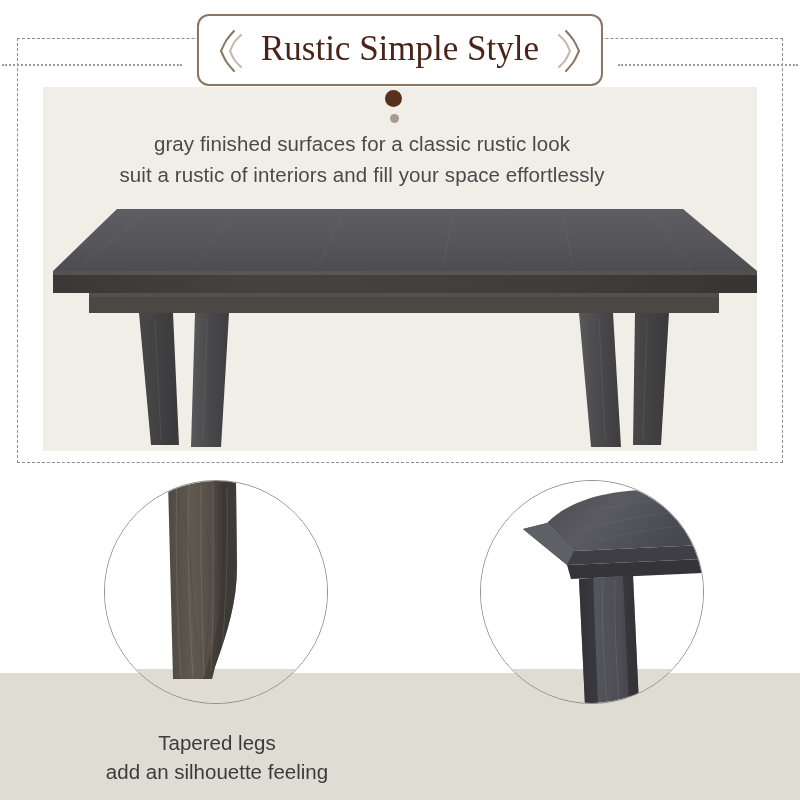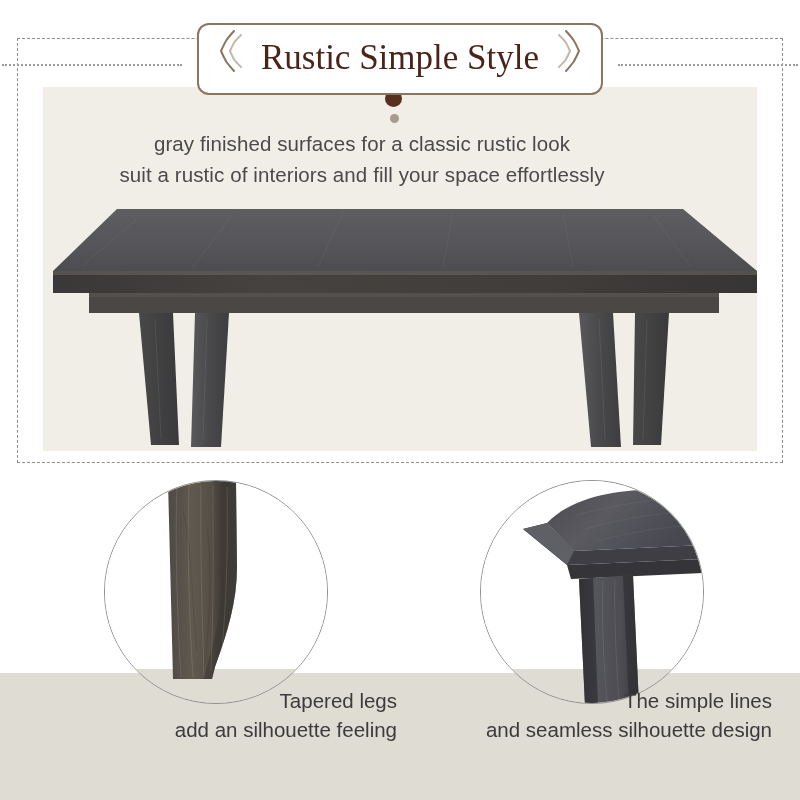--- a/index.html
+++ b/index.html
@@ -99,21 +99,21 @@
     top: 50px;
     height: 0;
     border-top: 2px dotted #9b9b9b;
   }
   .title-rule.left  { left: 2px;  width: 180px; }
   .title-rule.right { right: 2px; width: 180px; }
 
   .title-badge {
     position: absolute;
     left: 50%;
-    top: 9px;
+    top: 0;
     transform: translateX(-50%);
     box-sizing: border-box;
     padding: 9px 62px 11px 62px;
     border: 2px solid #8a7560;
     border-radius: 12px;
     background: #ffffff;
     color: #4a2418;
     font-family: "Liberation Serif", serif;
     font-size: 35px;
     line-height: 48px;
@@ -151,23 +151,23 @@
     inset: 0;
     border-radius: 50%;
     border: 1px solid #8f8f8f;
     overflow: hidden;
     box-sizing: border-box;
   }
   .callout-circle svg { display: block; width: 224px; height: 224px; }
 
   .caption {
     position: absolute;
-    top: 686px;
+    top: 728px;
     width: 360px;
-    text-align: right;
+    text-align: center;
     color: #3b3b3b;
     font-size: 20.5px;
     line-height: 29px;
   }
   .caption.left  { left: 37px; }
   .caption.right { left: 412px; }
   .caption div { white-space: nowrap; }
 </style>
 </head>
 <body>
@@ -358,18 +358,14 @@
         </g>
       </svg>
     </div>
   </div>
 
   <div class="caption left">
     <div>Tapered legs</div>
     <div>add an silhouette feeling</div>
   </div>
 
-  <div class="caption right">
-    <div>The simple lines</div>
-    <div>and seamless silhouette design</div>
-  </div>
 
 </div>
 
 </body></html>

